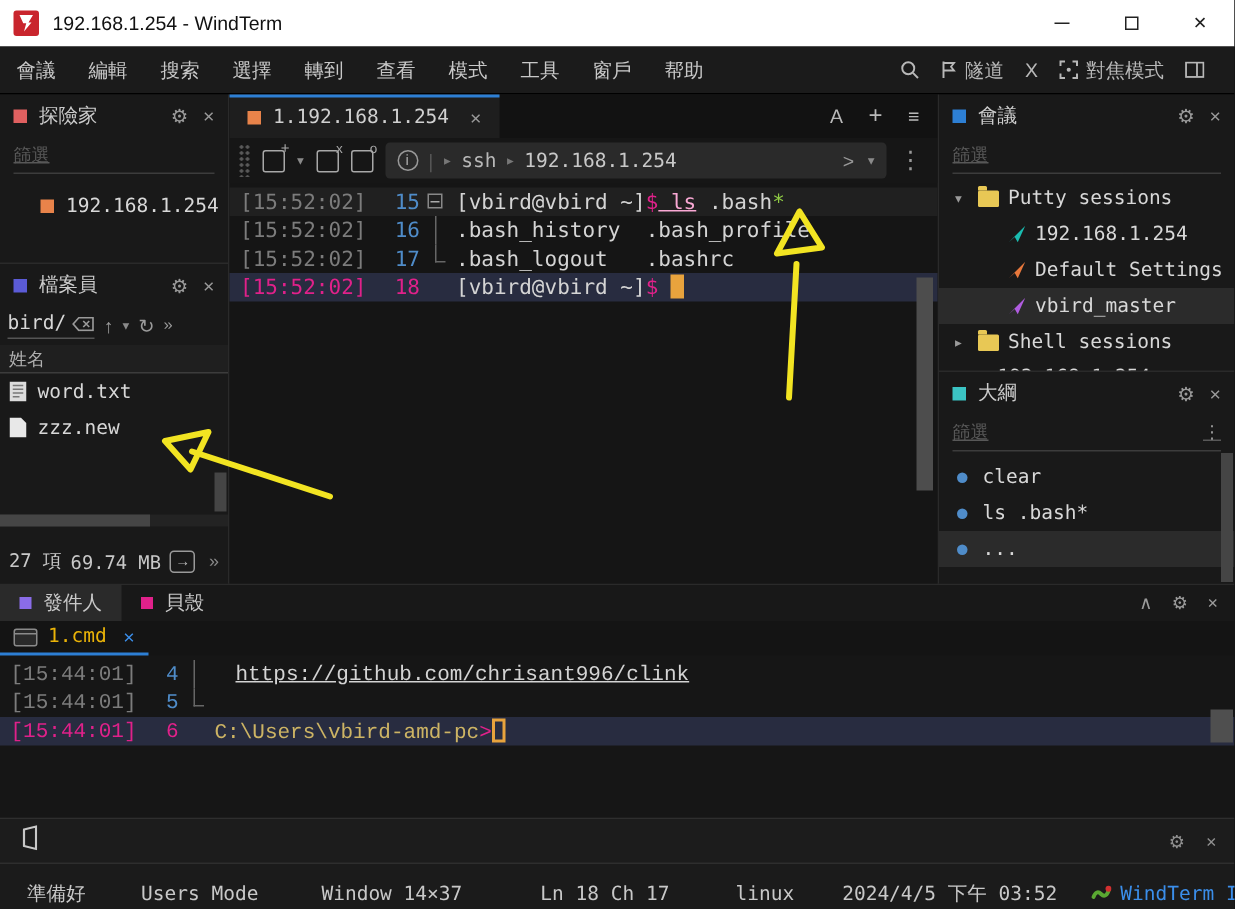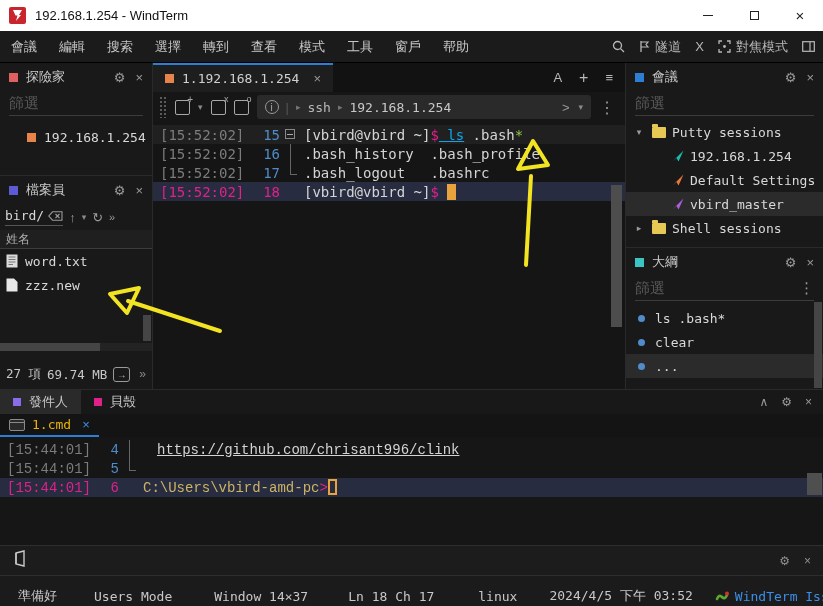--- a/index.html
+++ b/index.html
@@ -17,37 +17,37 @@
   .win-btn { width:46px; height:100%; display:flex; align-items:center; justify-content:center;
              color:#222; font-size:13px; }
   .glyph-min { width:10px; height:1px; background:#222; display:inline-block; }
   .glyph-max { width:9px; height:9px; border:1px solid #222; display:inline-block; }
   .glyph-close { font-size:15px; line-height:1; }
 
   
   .menubar { height:32px; background:#1b1b1b; display:flex; align-items:center;
              border-bottom:1px solid #000; }
   .menu-item { color:#c8c8c8; font-size:13px; padding:0 11px; }
-  .menu-right { margin-left:auto; display:flex; align-items:center; gap:14px; padding-right:8px;
+  .menu-right { margin-left:auto; display:flex; align-items:center; gap:14px; padding-right:20px;
                 color:#b8b8b8; font-size:13px; }
   .mr-group { display:flex; align-items:center; gap:5px; }
   .micon { display:inline-flex; align-items:center; }
 
   
   .main { display:flex; height:327px; border-bottom:1px solid #2a2a2a; }
   .vsep { width:1px; background:#2a2a2a; flex:none; }
 
   
   .panel-h { height:28px; display:flex; align-items:center; padding:0 9px; }
   .sq { width:9px; height:9px; flex:none; margin-right:8px; }
   .panel-title { font-size:13px; color:#cccccc; }
   .panel-acts { margin-left:auto; display:flex; gap:10px; color:#9a9a9a; font-size:13px; }
   .panel-acts span { cursor:default; }
   .filter-row { height:25px; margin:0 9px; border-bottom:1px solid #3c3c3c;
-                display:flex; align-items:center; color:#585858; font-size:15px; }
+                display:flex; align-items:center; color:#585858; font-size:12px;text-decoration:underline; }
   .mono { font-family:"DejaVu Sans Mono", monospace; }
 
   
   .left-sb { width:152px; flex:none; display:flex; flex-direction:column; background:#191919; }
   .explorer { height:113px; border-bottom:1px solid #2a2a2a; }
   .explorer-item { margin-top:9px; height:24px; display:flex; align-items:center; padding-left:27px;
                    font-size:13px; color:#d8d8d8; }
   .explorer-item .sq { width:9px; height:9px; }
   .filer { flex:1; position:relative; }
   .path-row { height:26px; display:flex; align-items:center; padding:0 5px; gap:6px; }
@@ -101,21 +101,21 @@
   .term-body { flex:1; position:relative; padding-top:3px; font-family:"DejaVu Sans Mono", monospace;
                font-size:14px; }
   .tline { height:19px; display:flex; align-items:center; padding-left:7px; white-space:pre; }
   .tline .ts { width:84px; color:#7c7c7c; flex:none; }
   .tline .lnum { width:26px; text-align:right; color:#4f8cc9; flex:none; margin-left:10px; }
   .tline .fold { width:24px; flex:none; position:relative; height:100%; }
   .tline .code { color:#d4d4d4; }
   .hl-dim { background:#202020; }
   .hl-active { background:#282c40; }
   .hl-active .ts, .hl-active .lnum { color:#e0218a; }
-  .c-mag { color:#e0218a; } .c-cyan { color:#0ea5e9;text-decoration:underline; } .c-green { color:#8ec944; }
+  .c-mag { color:#e0218a; } .c-cyan { color:#f9a8d4;text-decoration:underline; } .c-green { color:#8ec944; }
   .c-yellow { color:#cdb464; } .c-link { color:#58b7d4; text-decoration:underline;margin-left:14px; }
   .fold-box { position:absolute; left:5px; top:4px; width:10px; height:10px; border:1px solid #888; }
   .fold-box::after { content:""; position:absolute; left:1px; top:3.5px; width:6px; height:1px; background:#aaa; }
   .fold-v::after { content:""; position:absolute; left:10px; top:0; bottom:0; width:1px; background:#666; }
   .fold-end::after { content:""; position:absolute; left:10px; top:0; height:11px; width:6px;
                      border-left:1px solid #666; border-bottom:1px solid #666; }
   .cursor-block { display:inline-block; width:9px; height:16px; background:#e8a33d; vertical-align:-3px; }
   .cursor-hollow { display:inline-block; width:9px; height:16px; border:2px solid #e8a33d; vertical-align:-3px; }
   .term-vthumb { position:absolute; right:3px; top:122px; width:11px; height:142px; background:#4d4d4d; }
 
@@ -453,25 +453,25 @@
             <span>×</span>
           </span>
         </div>
         <div class="filter-row outline-filter">
           <span>篩選</span>
           <span class="of-dots">⋮</span>
         </div>
         <div style="height:5px"></div>
         <div class="ol-item">
           <span class="bullet"></span>
-          <span class="mono">ls .bash*</span>
+          <span class="mono">clear</span>
         </div>
         <div class="ol-item">
           <span class="bullet"></span>
-          <span class="mono">clear</span>
+          <span class="mono">ls .bash*</span>
         </div>
         <div class="ol-item row-sel">
           <span class="bullet"></span>
           <span class="mono">...</span>
         </div>
         <div class="ol-vthumb"></div>
       </div>
     </div>
   </div>
 
@@ -531,21 +531,21 @@
     <div class="qs-acts">
       <span>⚙</span>
       <span>×</span>
     </div>
   </div>
 
   <div class="statusbar">
     <span class="sb-item" style="margin-left:18px;font-family:'Liberation Sans',sans-serif">準備好</span>
     <span class="sb-item" style="margin-left:37px">Users Mode</span>
     <span class="sb-item" style="margin-left:42px">Window 14×37</span>
-    <span class="sb-item" style="margin-left:40px">Ln 18 Ch 17</span>
+    <span class="sb-item" style="margin-left:52px">Ln 18 Ch 17</span>
     <span class="sb-item" style="margin-left:44px">linux</span>
     <span class="sb-item" style="margin-left:32px">2024/4/5 下午 03:52</span>
     <span class="sb-item" style="margin-left:22px">
       <span>
         <svg width="14" height="12" viewBox="0 0 14 12">
             <path d="M2 10 Q4 5 7 8 Q10 11 12 6" fill="none" stroke="#5aa832" stroke-width="2.6" stroke-linecap="round"></path>
             <circle cx="12" cy="4.5" r="2" fill="#d23030"></circle>
           </svg>
       </span>
       <span class="sb-link">WindTerm Issues</span>

